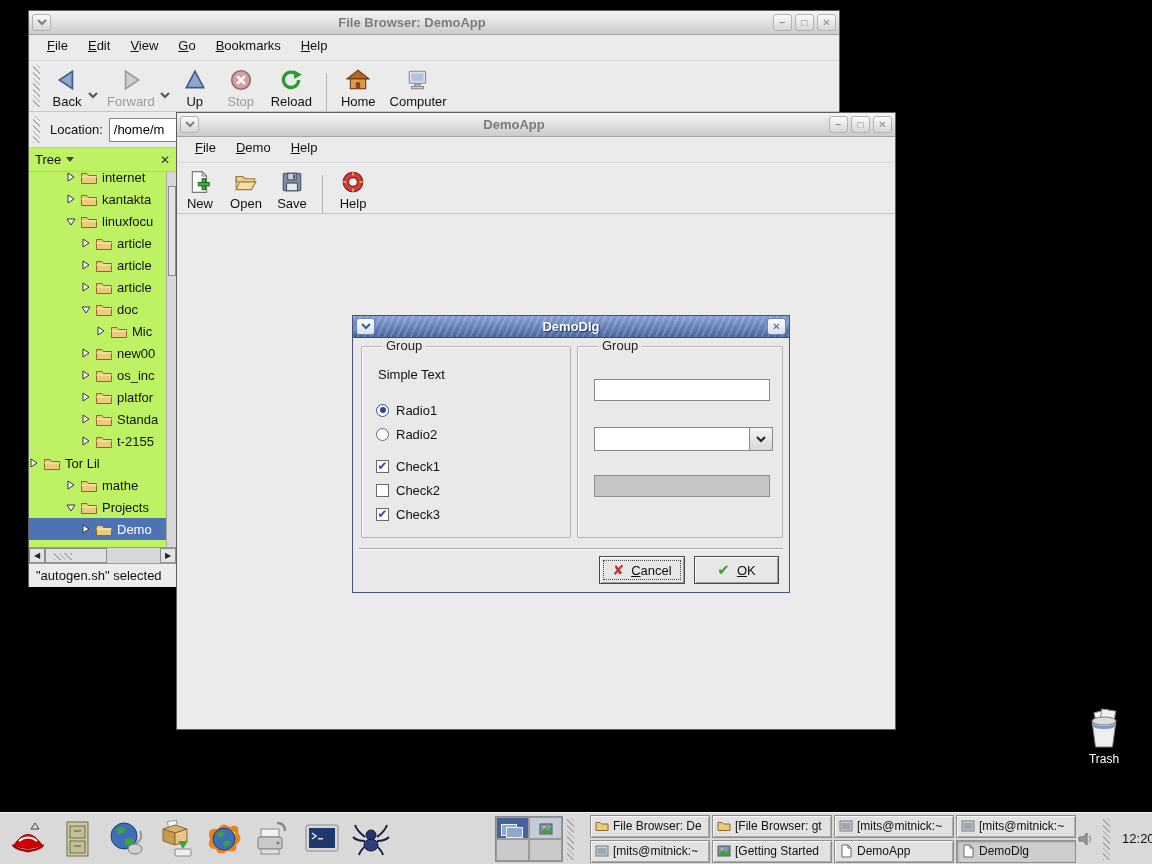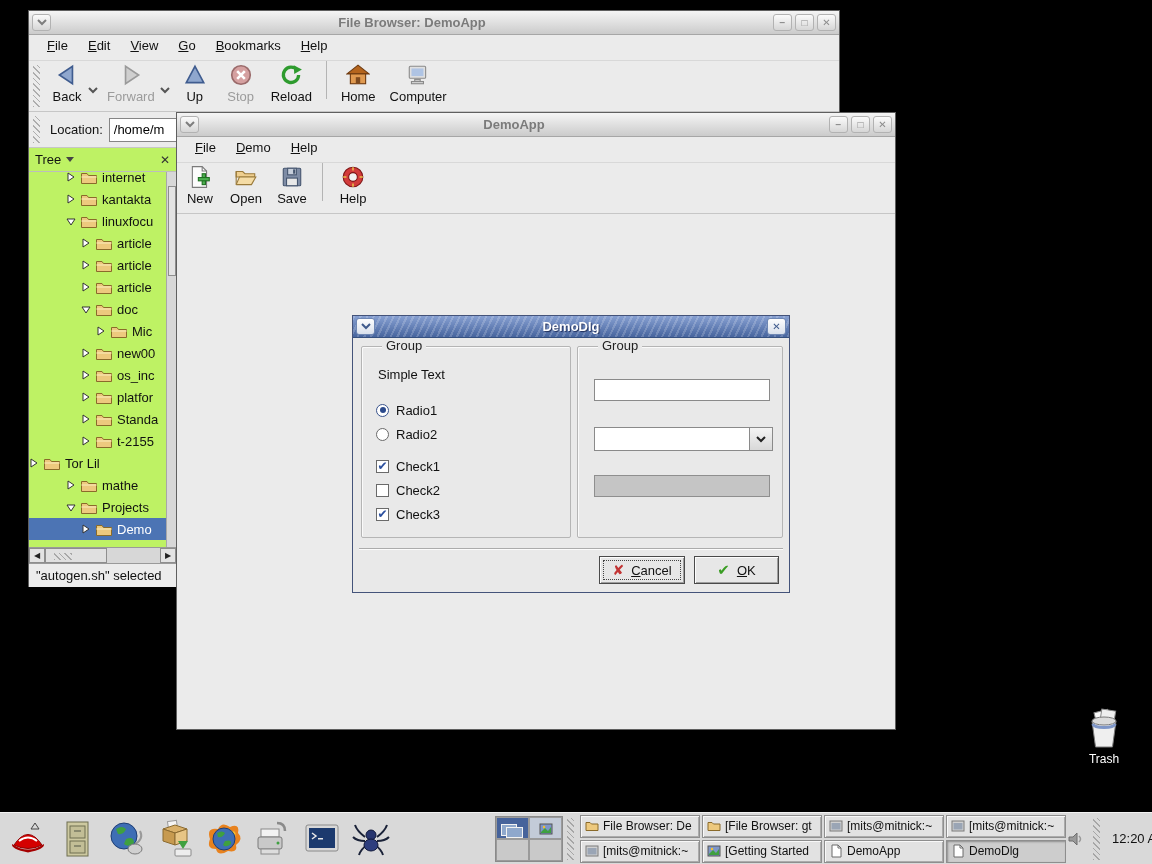--- a/index.html
+++ b/index.html
@@ -18,21 +18,21 @@
     background:linear-gradient(#FBFBFB,#D6D6D6);color:#8C8C8C;font-size:10px;font-weight:bold;
     display:flex;align-items:center;justify-content:center;line-height:1}
   .titlebar.active{background:
       repeating-linear-gradient(115deg,rgba(255,255,255,.18) 0 2px,rgba(255,255,255,0) 2px 6px),
       linear-gradient(#87A0D2,#47659E);border-bottom:1px solid #35507F;height:22px}
   .titlebar.active .title{color:#fff;text-shadow:1px 1px 1px rgba(10,20,60,.75)}
   .titlebar.active .winbtn{background:linear-gradient(#FDFDFD,#D9E0EC);border-color:#6E87B4;color:#3F5A8C}
 
   .menubar{height:25px;display:flex;padding-left:8px;background:#EBEBEB}
   .menu-item{padding:3px 10px;font-size:13px}
-  .toolbar{height:52px;display:flex;align-items:flex-start;background:#EBEBEB;border-bottom:1px solid #C6C6C6;border-top:1px solid #D8D8D8}
+  .toolbar{height:52px;display:flex;align-items:flex-end;background:#EBEBEB;border-bottom:1px solid #C6C6C6;border-top:1px solid #D8D8D8}
   .handle{width:7px;align-self:stretch;margin:4px 4px;flex:none;
     background:repeating-linear-gradient(45deg,#ADADAD 0 1px,rgba(0,0,0,0) 1px 4px)}
   .tb-wrap{display:flex;align-items:center}
   .tb-btn{display:flex;flex-direction:column;align-items:center;justify-content:center;
     min-width:46px;padding:2px 7px;gap:2px;font-size:13px}
   .tb-btn.disabled{color:#9B9B9B}
   .tb-ic{width:24px;height:24px}
   .tb-sep{width:1px;height:38px;background:#B4B4B4;margin:0 7px;flex:none}
   .dd{width:10px;margin:14px 2px 0 -2px}
 
@@ -111,21 +111,21 @@
     border:1px solid #8A8A8A;background:#C9C9C9;flex:none}
   .pcell{border:1px solid #9A9A9A;position:relative}
   .pcell.active{background:#46639B}
   .pcell.ws2{background:#C3CBD8}
   .pwin{position:absolute;border:1px solid #F2F2F2;background:#8FA8CC}
   .pwin.a{left:4px;top:6px;width:16px;height:12px}
   .pwin.b{left:9px;top:9px;width:17px;height:11px}
   .pimg{position:absolute;left:8px;top:4px;width:16px;height:14px}
   .v-handle{width:7px;height:42px;margin:0 4px;flex:none;
     background:repeating-linear-gradient(45deg,#A6A6A6 0 1px,rgba(0,0,0,0) 1px 4px)}
-  #tasks{display:grid;grid-template-columns:repeat(4,120px);grid-auto-rows:23px;gap:2px;margin-left:2px}
+  #tasks{display:grid;grid-template-columns:repeat(4,120px);grid-auto-rows:23px;gap:2px;margin-left:12px}
   .task{display:flex;align-items:center;gap:4px;padding:0 4px;background:#E2E2E2;border:1px solid #8E8E8E;
     box-shadow:inset 1px 1px 0 #F8F8F8,inset -1px -1px 0 #ABABAB;font-size:12px;white-space:nowrap;overflow:hidden}
   .task.pressed{background:#CDCDCD;box-shadow:inset 1px 1px 2px #8E8E8E}
   .task .ic{width:14px;height:14px;flex:none}
   .tray{margin-left:auto;display:flex;align-items:center;gap:5px;padding-right:10px}
   .spk{width:18px;height:18px}
   .clock{font-size:13px;color:#111;min-width:58px;text-align:right}
   u{text-decoration:underline}
 </style>
 </head>

